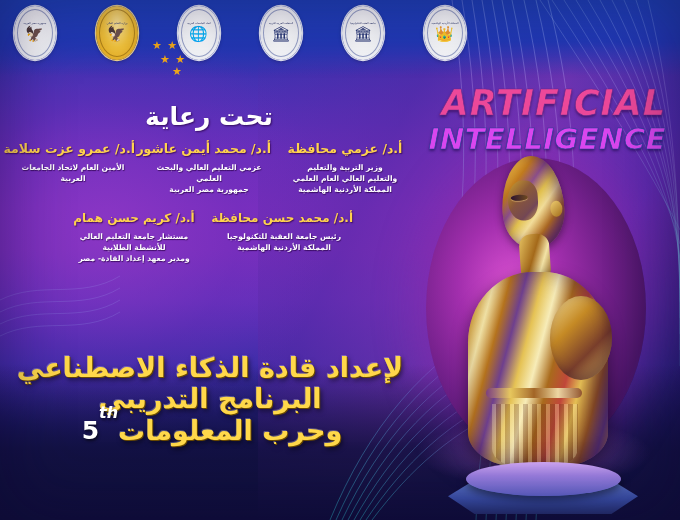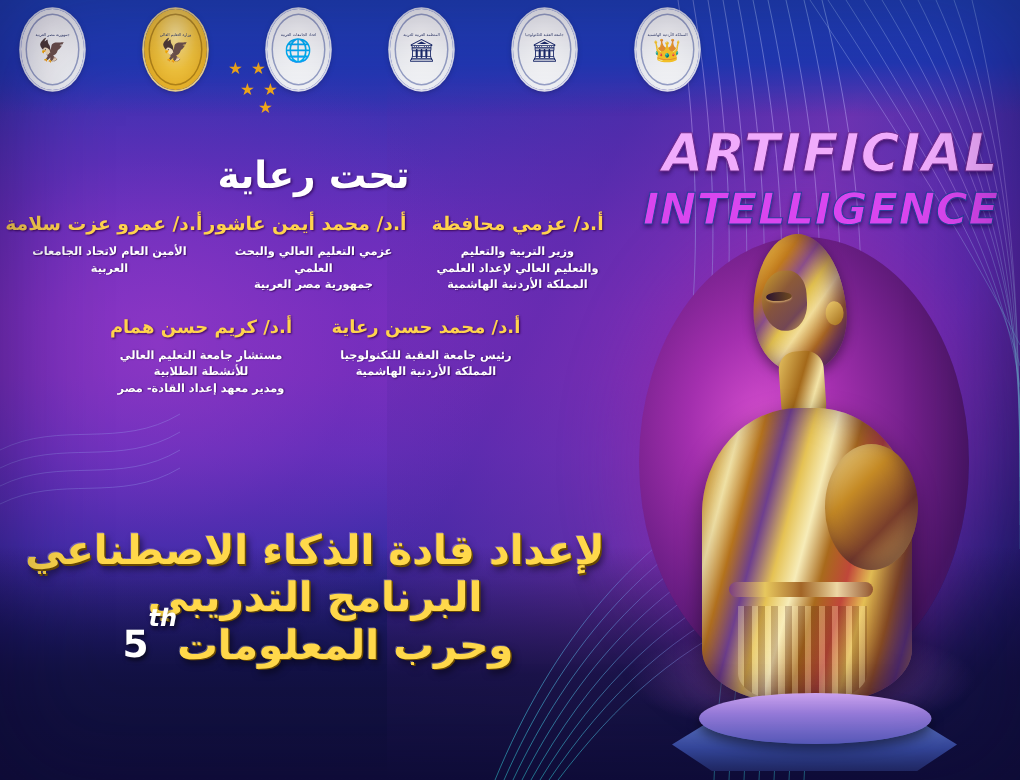--- a/index.html
+++ b/index.html
@@ -93,21 +93,21 @@
   .stars .r2{ position:absolute; left:8px;top:14px;}
   .stars .r3{ position:absolute; left:20px;top:26px;}
 
   
   .en-title{
     position:absolute; top:86px; right:14px; z-index:7; text-align:right;
   }
   .en-line1{
     font-family:"DejaVu Sans","Liberation Sans",sans-serif;
     font-size:35px; font-weight:bold; font-style:italic; letter-spacing:1px;
-    color:#f0abfc;
+    color:#ec4899;
     -webkit-text-stroke:0.7px #6e2a8f;
     text-shadow:0 2px 3px rgba(40,0,60,.55);
     line-height:1;
   }
   .en-line2{
     font-family:"DejaVu Sans","Liberation Sans",sans-serif;
     font-size:29px; font-weight:bold; font-style:italic; letter-spacing:.5px;
     color:#d946ef;
     -webkit-text-stroke:0.7px #2a3f9b;
     text-shadow:0 2px 3px rgba(10,0,50,.5);
@@ -392,42 +392,42 @@
   </div>
 
   <div class="patronage ar">
     <div class="patronage-head">تحت رعاية</div>
 
     <div class="names-row row1">
       <div class="person">
         <div class="pname">أ.د/ عزمي محافظة</div>
         <div class="ptitle">
           <div>وزير التربية والتعليم</div>
-          <div>والتعليم العالي لإعداد العلمي</div>
+          <div>والتعليم العالي العام العلمي</div>
           <div>المملكة الأردنية الهاشمية</div>
         </div>
       </div>
       <div class="person">
         <div class="pname">أ.د/ محمد أيمن عاشور</div>
         <div class="ptitle">
           <div>عزمي التعليم العالي والبحث العلمي</div>
           <div>جمهورية مصر العربية</div>
         </div>
       </div>
       <div class="person">
         <div class="pname">أ.د/ عمرو عزت سلامة</div>
         <div class="ptitle">
           <div>الأمين العام لاتحاد الجامعات العربية</div>
         </div>
       </div>
     </div>
 
     <div class="names-row row2">
       <div class="person">
-        <div class="pname">أ.د/ محمد حسن رعاية</div>
+        <div class="pname">أ.د/ محمد حسن محافظة</div>
         <div class="ptitle">
           <div>رئيس جامعة العقبة للتكنولوجيا</div>
           <div>المملكة الأردنية الهاشمية</div>
         </div>
       </div>
       <div class="person">
         <div class="pname">أ.د/ كريم حسن همام</div>
         <div class="ptitle">
           <div>مستشار جامعة التعليم العالي للأنشطة الطلابية</div>
           <div>ومدير معهد إعداد القادة- مصر</div>

